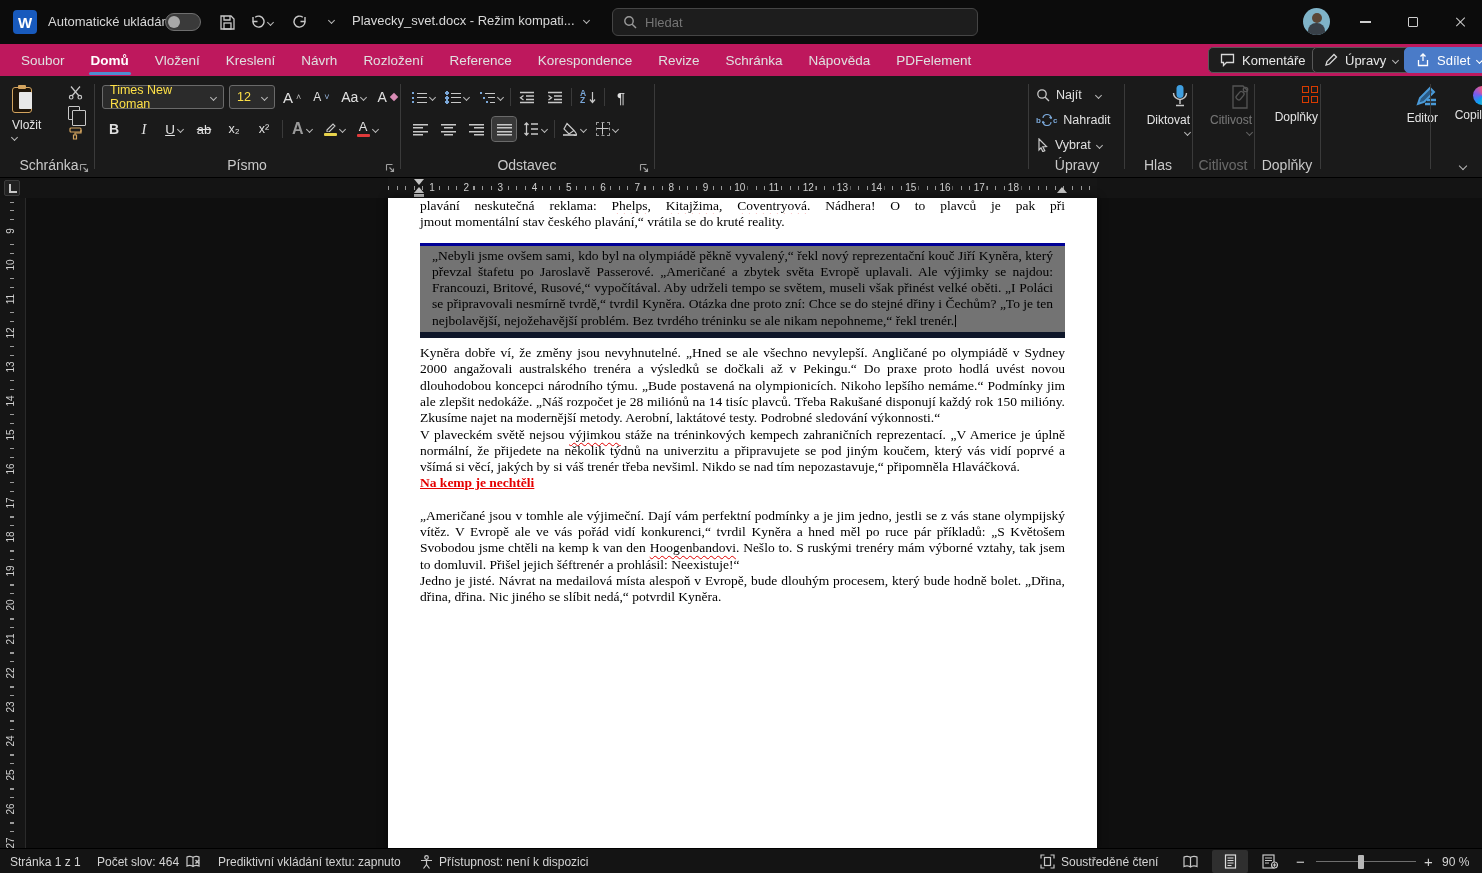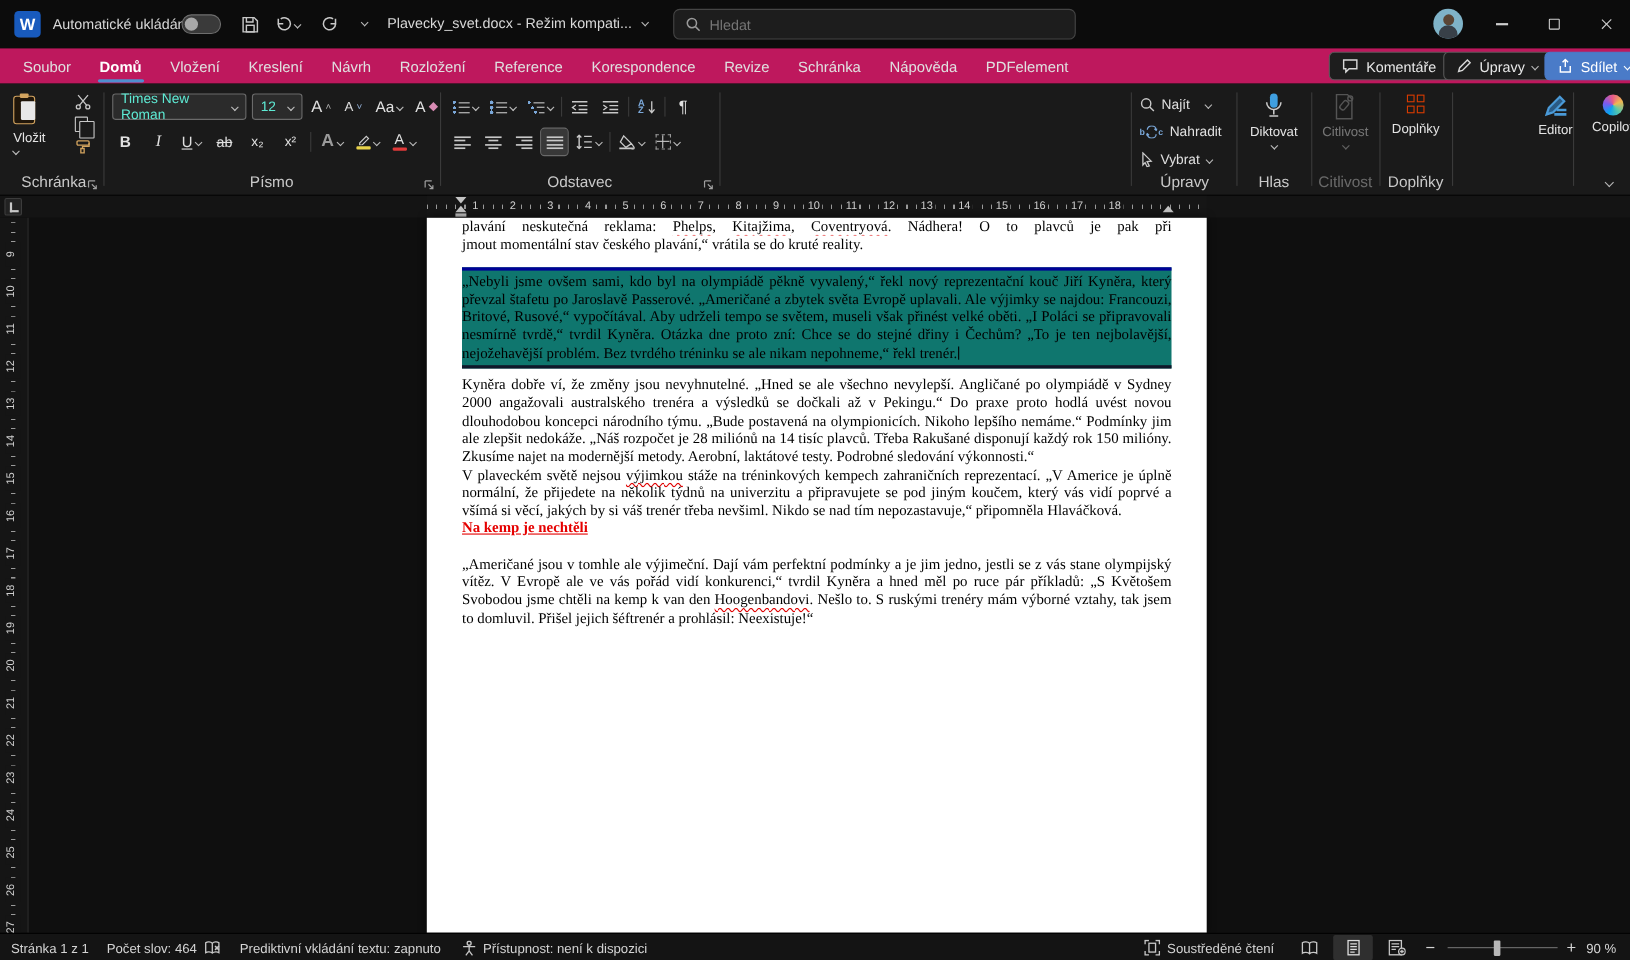--- a/index.html
+++ b/index.html
@@ -40,21 +40,21 @@
 
 
 #ribbon{position:absolute;left:0;top:76px;width:100%;height:102px;background:#1a1a1a;border-bottom:1px solid #000}
 .rgroup{position:absolute;top:0;height:100%}
 .gsep{position:absolute;top:8px;bottom:8px;width:1px;background:#3a3a3a}
 .glabel{position:absolute;bottom:4px;left:0;right:0;text-align:center;font-size:14px;color:#c9c9c9}
 .launcher{position:absolute;bottom:4px;right:3px}
 .icbtn{display:inline-flex;align-items:center;justify-content:center;gap:3px;height:24px;min-width:24px;border-radius:3px;padding:0 3px;color:#d6d6d6}
 .icbtn.active{background:#383838;outline:1px solid #6a6a6a}
 .glyph{font-size:14px;color:#e0e0e0}
-.dd{display:inline-flex;align-items:center;height:24px;background:#2b2b2b;border:1px solid #6a6a6a;border-radius:3px;padding:0 7px;font-size:12.5px;color:#5eead4;gap:0}
+.dd{display:inline-flex;align-items:center;height:24px;background:#2b2b2b;border:1px solid #6a6a6a;border-radius:3px;padding:0 7px;font-size:12.5px;color:#fde047;gap:0}
 
 #paste-btn{position:absolute;left:6px;top:7px;width:54px;height:66px;display:flex;flex-direction:column;align-items:flex-start;border-radius:4px;padding-top:4px}
 .clipboard{position:relative;width:20px;height:26px;border:1.6px solid #d3a45f;border-radius:3px;background:#20160a}
 .clipboard::before{content:"";position:absolute;left:4.5px;top:-3px;width:8px;height:4px;background:#d3a45f;border-radius:1px}
 .clipboard::after{content:"";position:absolute;left:6px;top:4px;width:13px;height:17px;background:#e8e8e8;border-radius:1px}
 #paste-btn .lbl{font-size:12px;color:#e4e4e4;margin-top:5px}
 .smallcol{position:absolute;left:62px;top:9px;display:flex;flex-direction:column;gap:6px}
 .copy-ic{position:relative;width:12px;height:14px;border:1.3px solid #c8c8c8;border-radius:1px}
 .copy-ic::after{content:"";position:absolute;left:3px;top:3px;width:12px;height:14px;border:1.3px solid #c8c8c8;background:#1a1a1a;border-radius:1px}
 
@@ -80,21 +80,21 @@
 #style-gallery{position:absolute;left:8px;top:7px;width:352px;height:64px;border:1px solid #4a4a4a;border-radius:4px;background:#212121;display:flex;align-items:center;padding:0 6px;gap:7px}
 .stylecard{width:100px;height:50px;background:#fdfdfd;border-radius:2px;color:#111;display:flex;align-items:center;justify-content:center}
 .stylecard.selected{outline:2px solid #8a8a8a;outline-offset:1.5px}
 .stylecard .s-h1{font-size:16px}
 .stylecard .s-title{font-size:17px;font-weight:bold}
 .stylecard .s-normal{font-family:"Liberation Serif",serif;font-size:13px}
 #style-more{width:22px;height:50px;border-left:1px solid #4a4a4a;display:flex;flex-direction:column;align-items:center;justify-content:center;gap:3px}
 #style-more .bar{width:8px;height:1.4px;background:#b8b8b8}
 
 .edrow{display:flex;align-items:center;gap:6px;font-size:12.5px;color:#e0e0e0;height:22px}
-.bigbtn{display:flex;flex-direction:column;align-items:center;gap:3px;font-size:12px;color:#e4e4e4}
+.bigbtn{display:flex;flex-direction:column;align-items:flex-end;gap:3px;font-size:12px;color:#e4e4e4}
 .addin-grid{display:grid;grid-template-columns:7px 7px;grid-template-rows:7px 7px;gap:2.5px}
 .addin-grid i{border:1.6px solid #d83b01}
 .copilot-ic{width:19px;height:19px;border-radius:50%;background:conic-gradient(from 210deg,#0aa0f0,#7a5af0,#e85a8a,#f0b850,#58c8a8,#0aa0f0)}
 #collapse-ribbon{position:absolute;right:16px;bottom:8px}
 
 
 #ruler-row{position:absolute;left:0;top:178px;width:100%;height:20px;background:#141414}
 #tab-selector{position:absolute;left:4px;top:2px;width:16px;height:16px;background:#222;border:1px solid #3c3c3c;border-radius:2px}
 #tab-selector::after{content:"";position:absolute;left:4px;top:3px;width:6px;height:7px;border-left:2px solid #c8c8c8;border-bottom:2px solid #c8c8c8}
 #h-ruler{position:absolute;left:388px;top:0;width:709px;height:20px;background:#161616}
@@ -107,21 +107,21 @@
 
 #docarea{position:absolute;left:0;top:198px;width:100%;height:650px;background:#0f0f0f}
 #v-ruler{position:absolute;left:0;top:0;width:26px;height:100%;background:#151515;border-right:1px solid #2a2a2a}
 #v-ruler .ticks{position:absolute;top:4px;bottom:0;left:10px;width:4px;background:repeating-linear-gradient(to bottom,#9a9a9a 0 1px,transparent 1px 8.5px)}
 .vnum{position:absolute;left:1px;width:22px;height:14px;font-size:10px;color:#d0d0d0;background:#151515;text-align:center;transform:rotate(-90deg)}
 #page{position:absolute;left:388px;top:0;width:709px;height:650px;background:#fff;box-shadow:0 0 8px rgba(0,0,0,.7);overflow:hidden;color:#000}
 #pagetext{padding:0 32px;font-family:"Liberation Serif","DejaVu Serif",serif;font-size:13.5px;line-height:16.3px;text-align:justify}
 #pagetext p{margin:0}
 .cutline{display:block;margin-top:-7px;text-align:justify;text-align-last:justify;white-space:nowrap;overflow:hidden}
 .redhead{margin-top:14px !important;color:#e50000;font-weight:bold;text-decoration:underline;text-align:left}
-#quote-block{margin-top:12px;padding:2px 0 3px;background:#0f766e;border-top:3px solid #000096;border-bottom:3px solid #0f172a}
+#quote-block{margin-top:12px;padding:2px 12px 3px;background:#737373;border-top:3px solid #000096;border-bottom:6px solid #0f172a}
 .squiggle{text-decoration:underline;text-decoration-style:wavy;text-decoration-color:#e00000;text-decoration-thickness:1px;text-underline-offset:2.5px}
 #caret{display:inline-block;width:1.2px;height:12px;background:#000;vertical-align:-2px;margin-left:1px}
 
 
 #statusbar{position:absolute;left:0;top:848px;width:100%;height:25px;background:#141414;border-top:1px solid #000;font-size:12px;color:#d4d4d4}
 .sb-item{position:absolute;top:0;height:25px;display:flex;align-items:center;gap:6px;white-space:nowrap}
 .viewbtn{position:absolute;top:1px;width:36px;height:23px;display:flex;align-items:center;justify-content:center;border-radius:2px}
 .viewbtn.active{background:#2f2f2f}
 #zoom-track{position:absolute;left:1316px;top:12px;width:100px;height:1.4px;background:#6e6e6e}
 #zoom-thumb{position:absolute;left:1358px;top:5.5px;width:6px;height:14px;background:#b8b8b8;border-radius:1px}
@@ -556,20 +556,21 @@
       <div id="pagetext">
         <p class="cutline"><span>plavání neskutečná reklama: </span><span class="squiggle">Phelps</span><span>, </span><span class="squiggle">Kitajžima</span><span>, </span><span class="squiggle">Coventryová</span><span>. Nádhera! O to plavců je pak při</span></p>
         <p><span>jmout momentální stav českého plavání,“ vrátila se do kruté reality.</span></p>
         <div id="quote-block">
           <p><span>„Nebyli jsme ovšem sami, kdo byl na olympiádě pěkně vyvalený,“ řekl nový reprezentační kouč Jiří Kyněra, který převzal štafetu po Jaroslavě Passerové. „Američané a zbytek světa Evropě uplavali. Ale výjimky se najdou: Francouzi, Britové, Rusové,“ vypočítával. Aby udrželi tempo se světem, museli však přinést velké oběti. „I Poláci se připravovali nesmírně tvrdě,“ tvrdil Kyněra. Otázka dne proto zní: Chce se do stejné dřiny i Čechům? „To je ten nejbolavější, nejožehavější problém. Bez tvrdého tréninku se ale nikam nepohneme,“ řekl trenér.</span><span id="caret"></span></p>
         </div>
         <p style="margin-top:7px"><span>Kyněra dobře ví, že změny jsou nevyhnutelné. „Hned se ale všechno nevylepší. Angličané po olympiádě v Sydney 2000 angažovali australského trenéra a výsledků se dočkali až v Pekingu.“ Do praxe proto hodlá uvést novou dlouhodobou koncepci národního týmu. „Bude postavená na olympionicích. Nikoho lepšího nemáme.“ Podmínky jim ale zlepšit nedokáže. „Náš rozpočet je 28 miliónů na 14 tisíc plavců. Třeba Rakušané disponují každý rok 150 milióny. Zkusíme najet na modernější metody. Aerobní, laktátové testy. Podrobné sledování výkonnosti.“</span></p>
         <p><span>V plaveckém světě nejsou </span><span class="squiggle">výjimkou</span><span> stáže na tréninkových kempech zahraničních reprezentací. „V Americe je úplně normální, že přijedete na několik týdnů na univerzitu a připravujete se pod jiným koučem, který vás vidí poprvé a všímá si věcí, jakých by si váš trenér třeba nevšiml. Nikdo se nad tím nepozastavuje,“ připomněla Hlaváčková.</span></p>
         <p class="redhead" style="margin-top:0 !important"><span>Na kemp je nechtěli</span></p>
         <p style="margin-top:16px"><span>„Američané jsou v tomhle ale výjimeční. Dají vám perfektní podmínky a je jim jedno, jestli se z vás stane olympijský vítěz. V Evropě ale ve vás pořád vidí konkurenci,“ tvrdil Kyněra a hned měl po ruce pár příkladů: „S Květošem Svobodou jsme chtěli na kemp k van den </span><span class="squiggle">Hoogenbandovi</span><span>. Nešlo to. S ruskými trenéry mám výborné vztahy, tak jsem to domluvil. Přišel jejich šéftrenér a prohlásil: Neexistuje!“</span></p>
+        <p><span>Jedno je jisté. Návrat na medailová místa alespoň v Evropě, bude dlouhým procesem, který bude hodně bolet. „Dřina, dřina, dřina. Nic jiného se slíbit nedá,“ potvrdil Kyněra.</span></p>
       </div>
     </div>
   </div>
 
   <div id="statusbar">
     <div class="sb-item" style="left:10px">
         <span>Stránka 1 z 1</span>
       </div>
     <div class="sb-item" style="left:97px">
         <span>Počet slov: 464</span>

